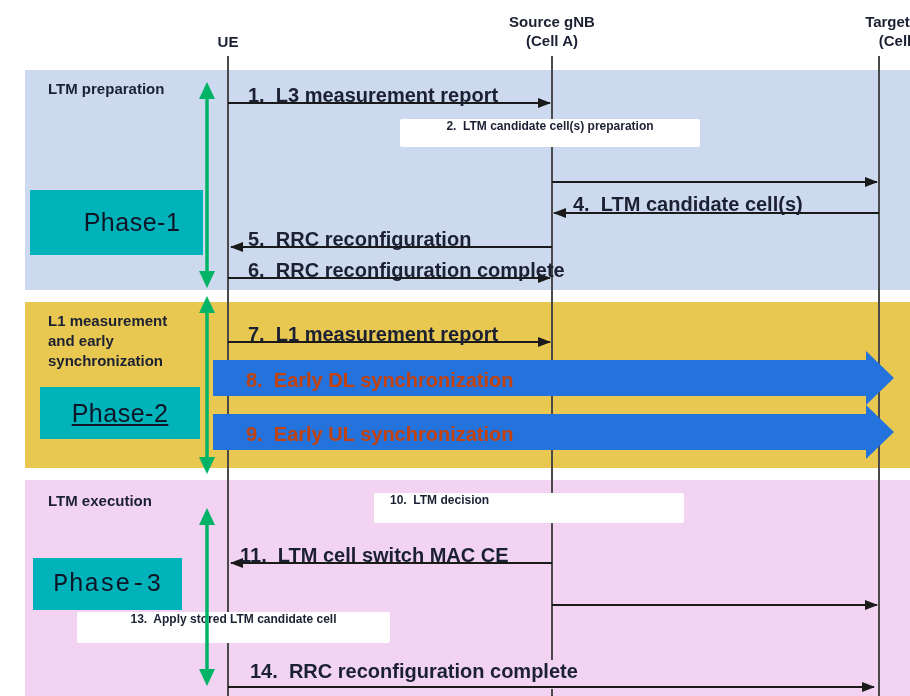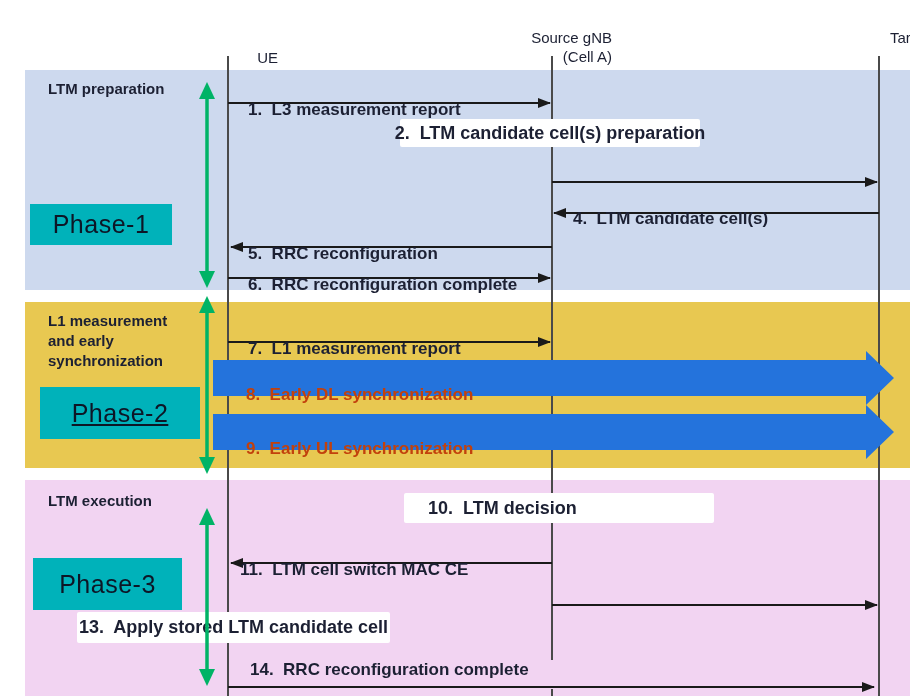--- a/index.html
+++ b/index.html
@@ -9,37 +9,37 @@
   }
   html,body{margin:0;padding:0;background:#fff;}
   #canvas{
     position:relative;width:910px;height:696px;overflow:hidden;background:#ffffff;
     font-family:"Liberation Sans",sans-serif;color:var(--text_dark);
   }
   .band{position:absolute;left:25px;right:0;}
   #band1{top:70px;height:220px;background:var(--phase1_bg);}
   #band2{top:302px;height:166px;background:var(--phase2_bg);}
   #band3{top:480px;height:216px;background:var(--phase3_bg);}
-  .actor{position:absolute;font-size:15px;font-weight:normal;text-align:right;line-height:19px;z-index:6;margin-top:16px;}
+  .actor{position:absolute;font-size:15px;font-weight:bold;text-align:center;line-height:19px;z-index:6;}
   #actor-ue{left:178px;top:32px;width:100px;}
   #actor-source{left:492px;top:12px;width:120px;}
   #actor-target{left:845px;top:12px;width:120px;}
   .phase-name{position:absolute;font-size:15px;font-weight:bold;line-height:20px;z-index:6;}
   #phase1-name{left:48px;top:79px;width:125px;}
   #phase2-name{left:48px;top:311px;width:135px;}
   #phase3-name{left:48px;top:491px;width:170px;}
   .phase-tag{position:absolute;background:var(--tag_bg);display:flex;align-items:center;justify-content:center;
     font-size:25px;color:#0d1626;z-index:6;letter-spacing:.5px;}
-  #tag1{left:30px;top:204px;width:142px;height:41px;}
+  #tag1{left:30px;top:190px;width:142px;height:65px;padding-left:31px;}
   #tag2{left:40px;top:387px;width:160px;height:52px;text-decoration:underline;}
-  #tag3{left:33px;top:558px;width:149px;height:52px;}
-  .msg{position:absolute;font-size:17px;font-weight:bold;white-space:pre;z-index:7;margin-top:16px;}
+  #tag3{left:33px;top:558px;width:149px;height:52px;font-family:Liberation Mono, monospace;}
+  .msg{position:absolute;font-size:20px;font-weight:bold;white-space:pre;z-index:7;}
   .msg.white{color:#c2410c;}
-  .whitebox{position:absolute;background:#ffffff;border-radius:2px;display:flex;align-items:center;
-    font-size:18px;font-weight:bold;white-space:pre;z-index:3;}
+  .whitebox{position:absolute;background:#ffffff;border-radius:2px;display:flex;align-items:flex-start;
+    font-size:12px;font-weight:bold;white-space:pre;z-index:3;}
   .whitebox.center{justify-content:center;}
   #svgA{position:absolute;left:0;top:0;z-index:2;}
   #svgB{position:absolute;left:0;top:0;z-index:5;}
   #svgA .life{stroke:var(--lifeline);stroke-width:2;}
   #svgA .marrow{stroke:var(--line);stroke-width:2;}
   #svgA .bluearrow{fill:var(--blue);}
   #svgB .gline{stroke:var(--green);stroke-width:3.5;}
   #svgB .ghead{fill:var(--green);}
   marker path{fill:var(--line);}
 </style>
@@ -73,21 +73,21 @@
     <line class="marrow" x1="552" y1="605" x2="877" y2="605" marker-end="url(#ah)"></line>
     <line class="marrow" x1="228" y1="687" x2="874" y2="687" marker-end="url(#ah)"></line>
 
     <polygon class="bluearrow" points="213,360 866,360 866,351 894,378 866,405 866,396 213,396"></polygon>
     <polygon class="bluearrow" points="213,414 866,414 866,405 894,432 866,459 866,450 213,450"></polygon>
   </svg>
 
   <div class="whitebox center" style="left:400px;top:119px;width:300px;height:28px;">
     <span>2.  LTM candidate cell(s) preparation</span>
   </div>
-  <div class="whitebox" style="left:404px;top:493px;width:310px;height:30px;padding-left:24px;box-sizing:border-box;">
+  <div class="whitebox" style="left:374px;top:493px;width:310px;height:30px;padding-left:16px;box-sizing:border-box;">
     <span>10.  LTM decision</span>
   </div>
   <div class="whitebox center" style="left:77px;top:612px;width:313px;height:31px;">
     <span>13.  Apply stored LTM candidate cell</span>
   </div>
 
   <svg id="svgB" width="910" height="696">
     <g>
       <line class="gline" x1="207" y1="94" x2="207" y2="276"></line>
       <polygon class="ghead" points="207,82 199,99 215,99"></polygon>
@@ -126,15 +126,15 @@
   <div class="phase-tag" id="tag3">Phase-3</div>
 
   <div class="msg" style="left:248px;top:84px;">1.  L3 measurement report</div>
   <div class="msg" style="left:573px;top:193px;">4.  LTM candidate cell(s)</div>
   <div class="msg" style="left:248px;top:228px;">5.  RRC reconfiguration</div>
   <div class="msg" style="left:248px;top:259px;">6.  RRC reconfiguration complete</div>
   <div class="msg" style="left:248px;top:323px;">7.  L1 measurement report</div>
   <div class="msg white" style="left:246px;top:369px;">8.  Early DL synchronization</div>
   <div class="msg white" style="left:246px;top:423px;">9.  Early UL synchronization</div>
   <div class="msg" style="left:240px;top:544px;">11.  LTM cell switch MAC CE</div>
-  <div class="msg" style="left:250px;top:644px;">14.  RRC reconfiguration complete</div>
+  <div class="msg" style="left:250px;top:660px;">14.  RRC reconfiguration complete</div>
 
 </div>
 
 </body></html>

